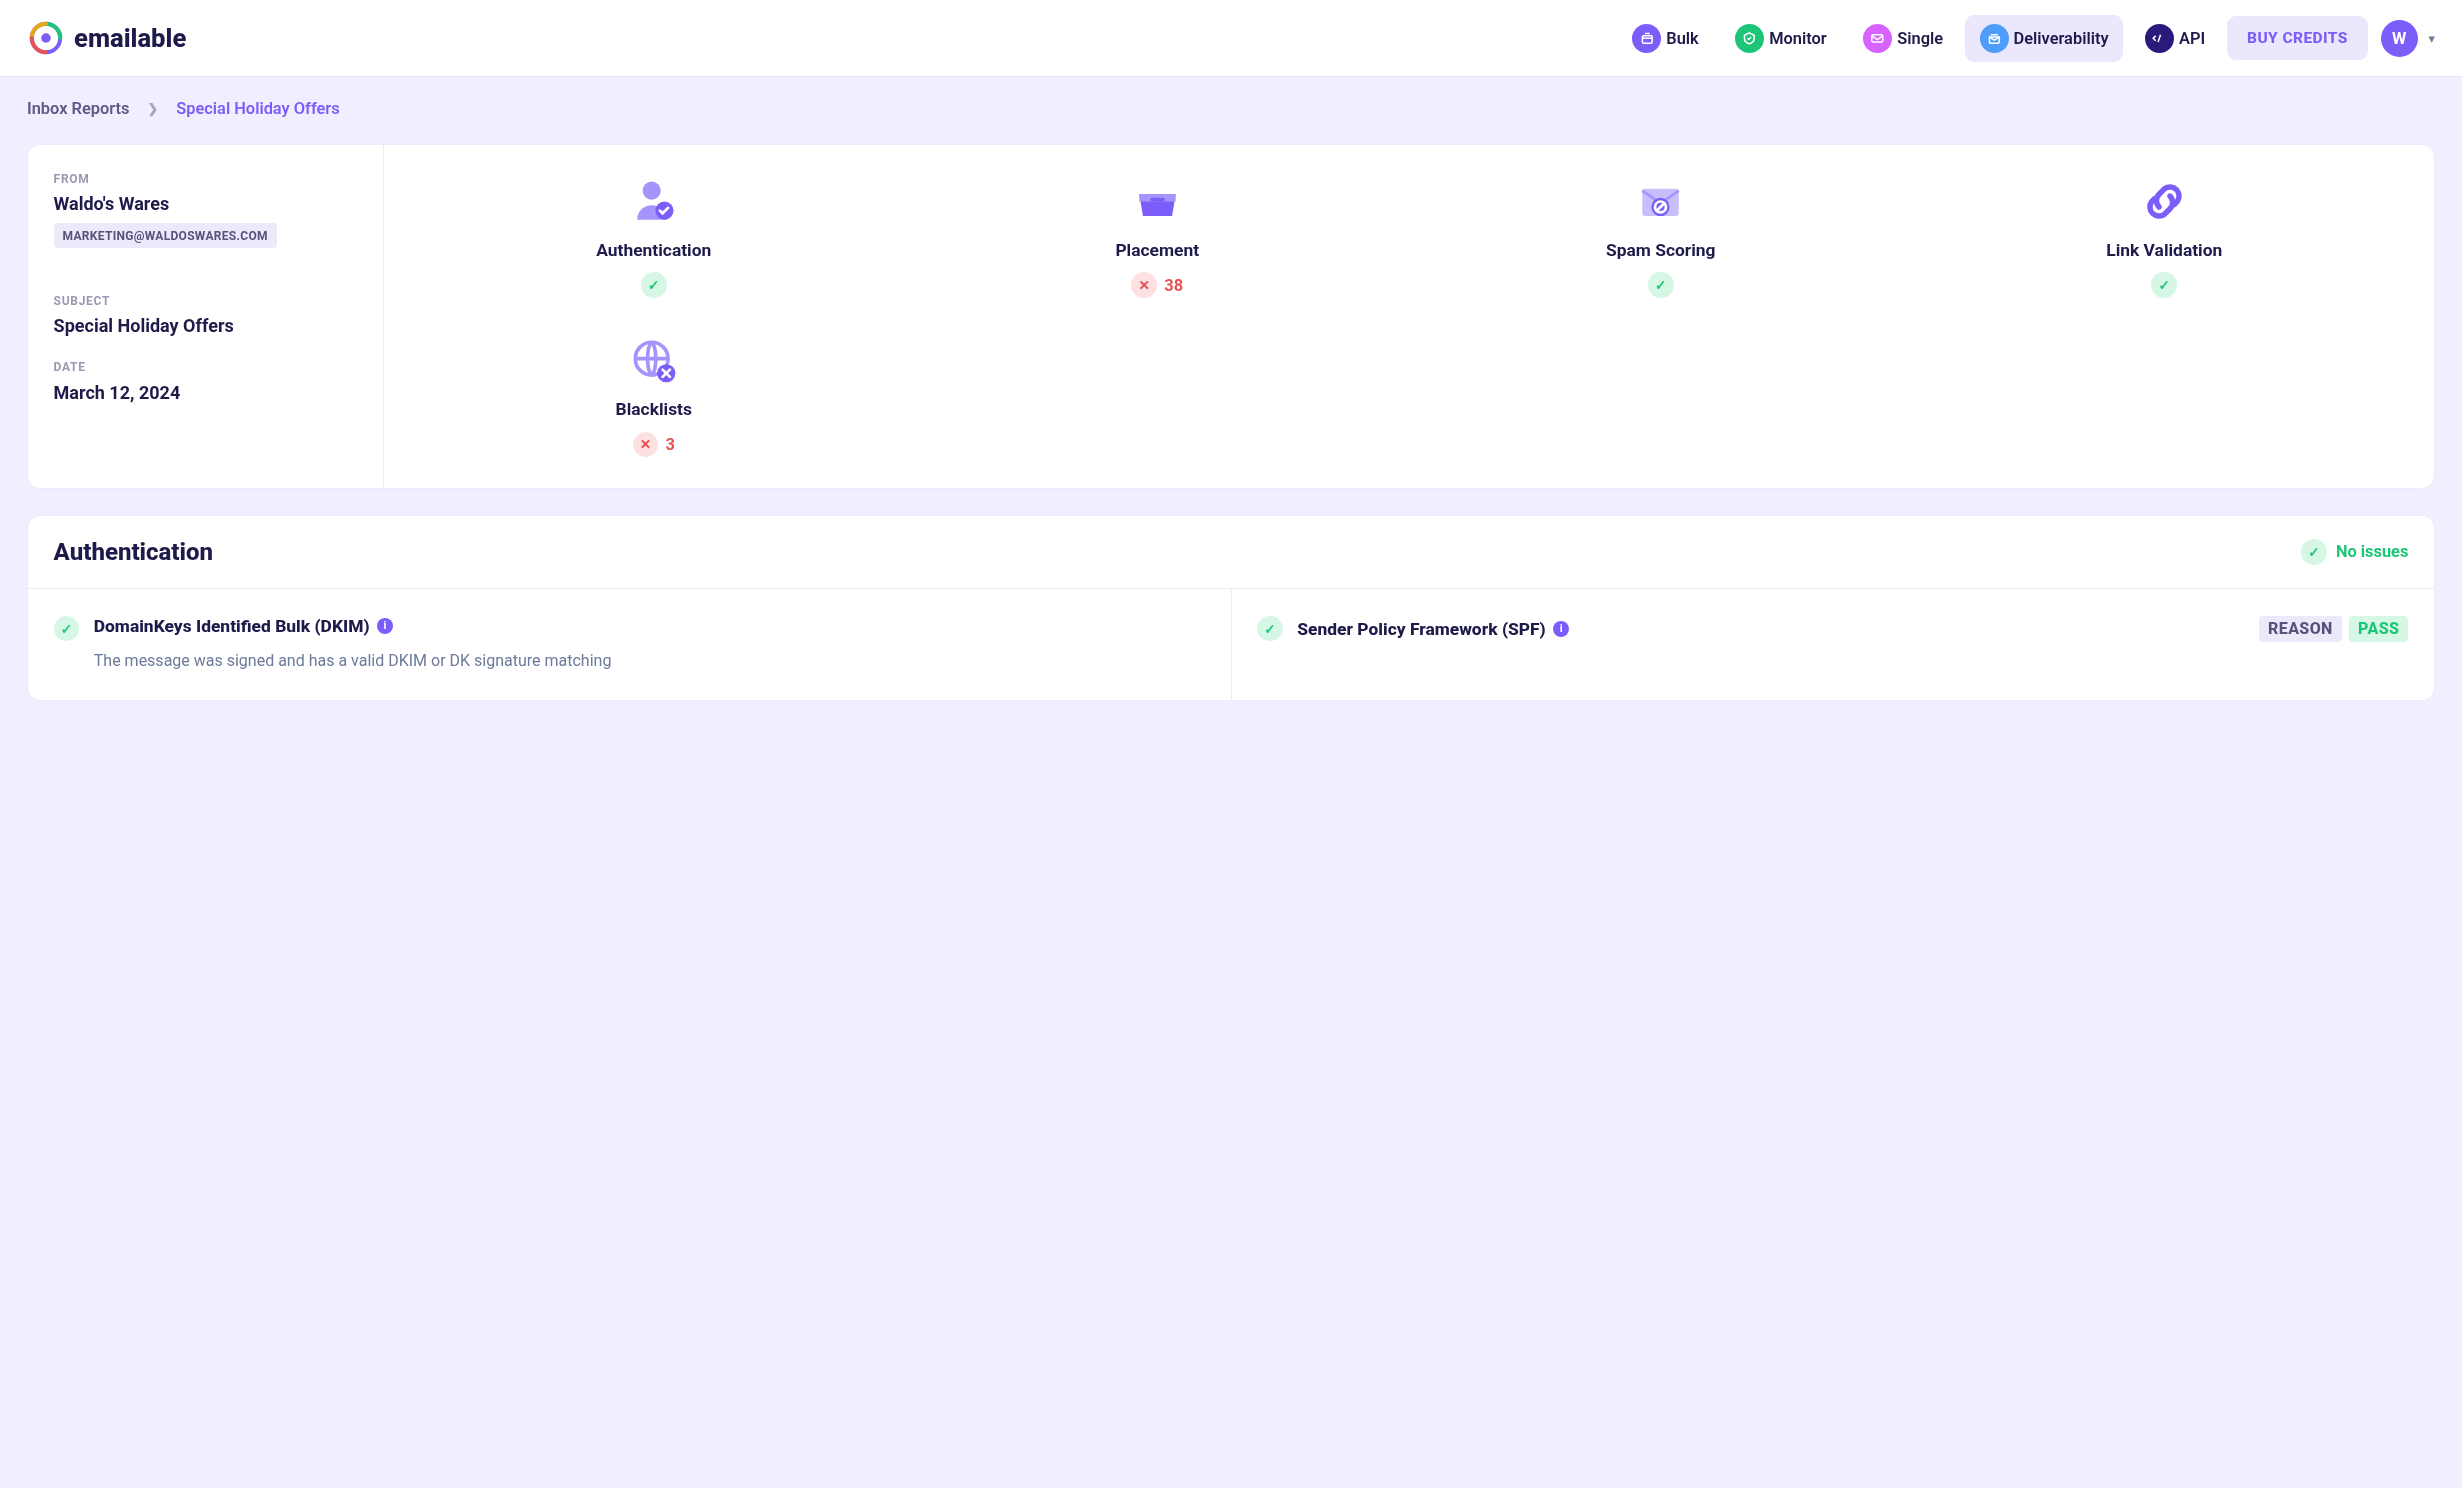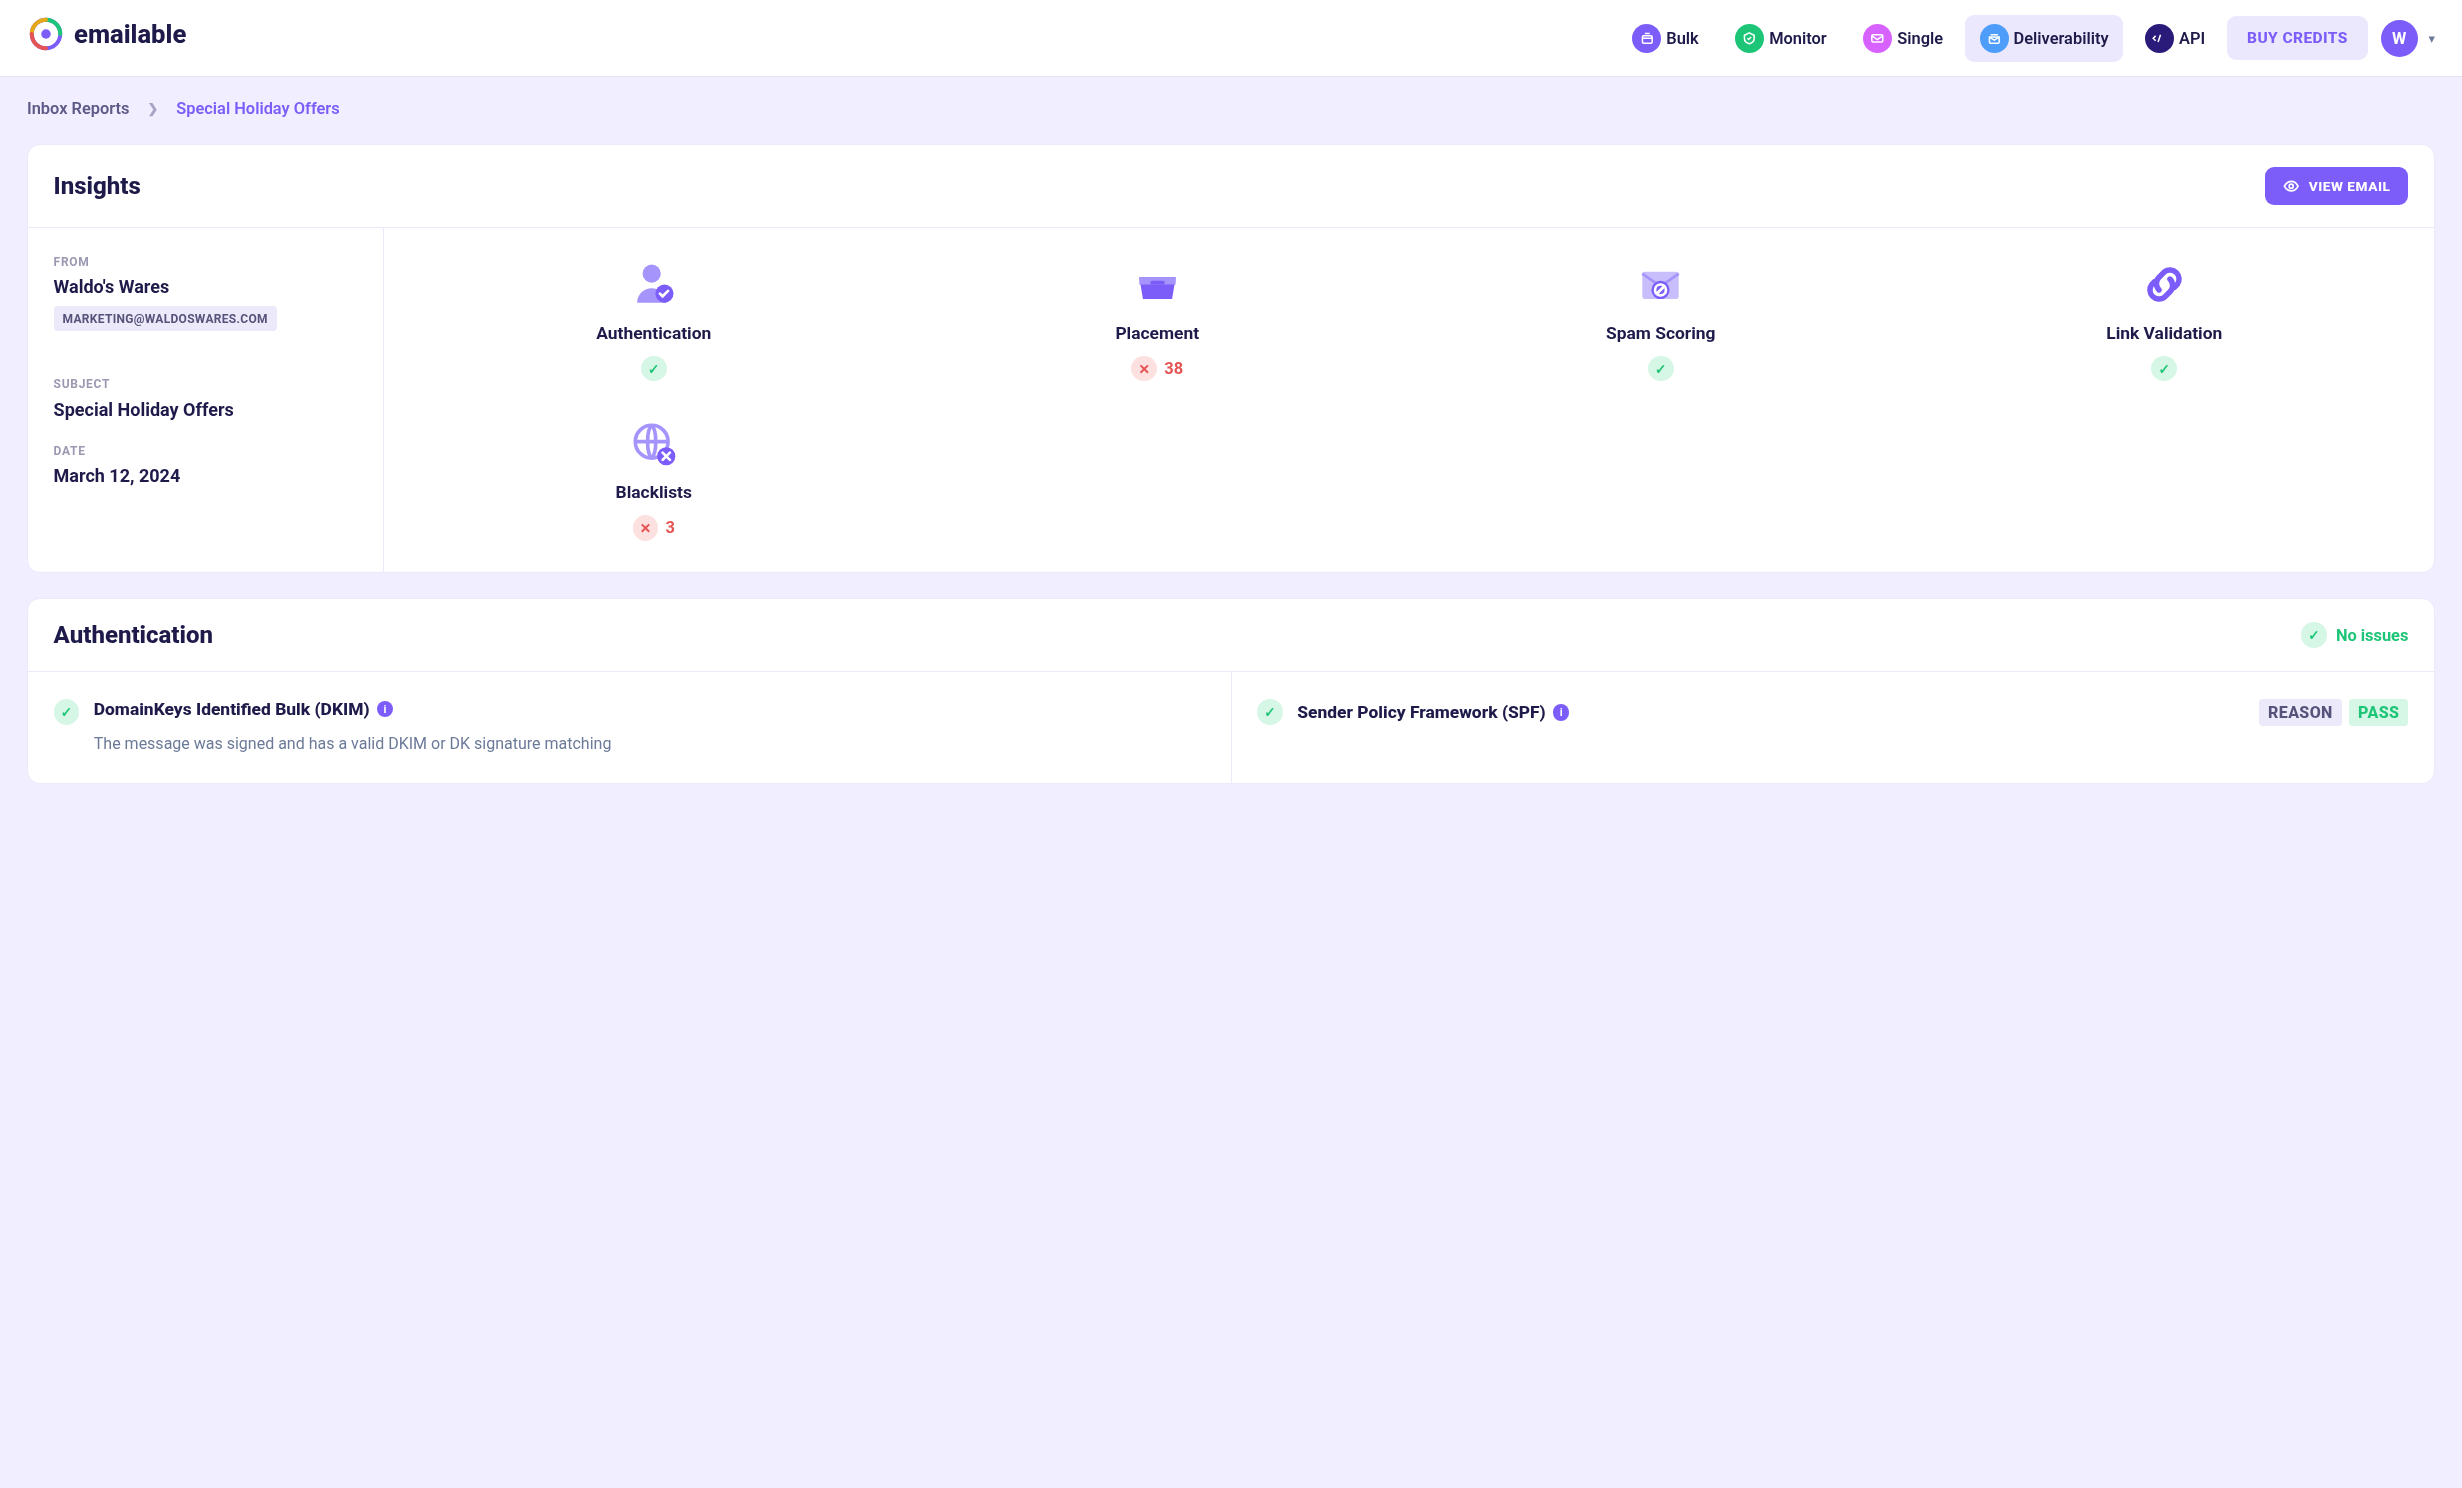--- a/index.html
+++ b/index.html
@@ -1,17 +1,17 @@
 <!DOCTYPE html>
 <html style="font-size:14.6px"><head>
 <meta charset="utf-8">
 <style>
 * { margin:0; padding:0; box-sizing:border-box; font-family:-apple-system,BlinkMacSystemFont,"Segoe UI",Roboto,sans-serif; }
 body { background:#f1efff; color:#1e1b4b; }
-.header { background:#fff; border-bottom:0.9px solid #e5e3f5; display:flex; align-items:flex-start; justify-content:space-between; padding:14.6px 27px; }
+.header { background:#fff; border-bottom:0.9px solid #e5e3f5; display:flex; align-items:center; justify-content:space-between; padding:14.6px 27px; }
 .logo { display:flex; align-items:center; gap:9px; }
 .logo-swirl { width:38px; height:38px; }
 .logo-text { font-size:25.6px; font-weight:800; color:#1e1b4b; }
 .nav { display:flex; align-items:center; gap:7.3px; }
 .nav-item { display:flex; align-items:center; gap:5px; padding:9px 14.6px; border-radius:9px; font-weight:600; font-size:16.4px; color:#1e1b4b; cursor:pointer; }
 .nav-item.active { background:#ebe8fe; }
 .nav-item .ic { width:29px; height:29px; border-radius:50%; display:flex; align-items:center; justify-content:center; color:#fff; font-size:14.6px; }
 .ic-bulk { background:#7c5dfa; }
 .ic-monitor { background:#1dc577; }
 .ic-single { background:#d862ff; }
@@ -131,30 +131,20 @@
 </div>
 
 <div class="content">
   <div class="breadcrumb">
     <span class="bc1">Inbox Reports</span>
     <span class="sep">❯</span>
     <span class="bc2">Special Holiday Offers</span>
   </div>
 
   <div class="card">
-    <div class="card-head">
-      <h2>Insights</h2>
-      <button class="view-email">
-        <svg width="16.4" height="16.4" viewBox="0 0 24 24" fill="none" stroke="#fff" stroke-width="2.5">
-            <path d="M2 12s3.5-7 10-7 10 7 10 7-3.5 7-10 7S2 12 2 12z"></path>
-            <circle cx="12" cy="12" r="3"></circle>
-          </svg>
-        <span>VIEW EMAIL</span>
-      </button>
-    </div>
     <div class="insights-body">
       <div class="ins-left">
         <div class="meta-block">
           <div class="meta-label">FROM</div>
           <div class="meta-val">Waldo's Wares</div>
           <div class="email-badge">MARKETING@WALDOSWARES.COM</div>
         </div>
         <div class="meta-block">
           <div class="meta-label">SUBJECT</div>
           <div class="meta-val">Special Holiday Offers</div>

